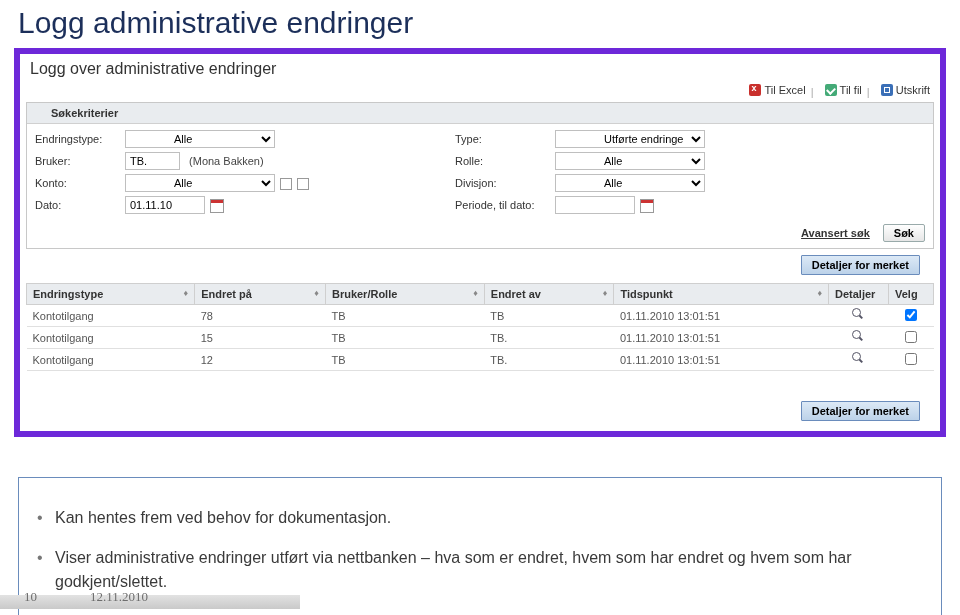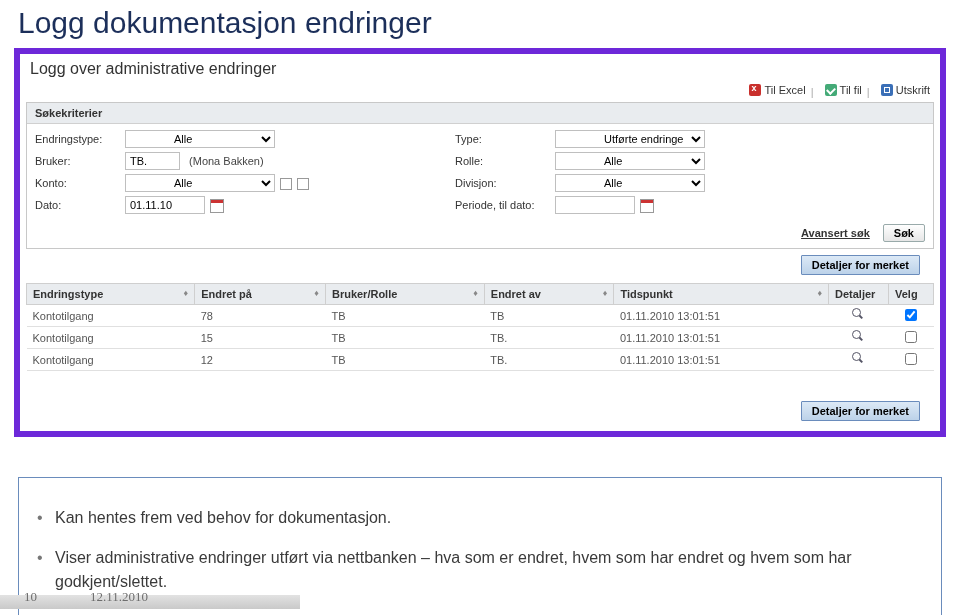--- a/index.html
+++ b/index.html
@@ -12,21 +12,21 @@
   .toolbar-sep { color: #aaa; margin: 0 2px; }
   .ico { width: 12px; height: 12px; display: inline-block; border-radius: 2px; }
   .ico-x { background: #c9302c; position: relative; }
   .ico-x::before { content: "x"; color: #fff; font-size: 9px; font-weight: bold; position: absolute; left: 2px; top: -1px; }
   .ico-f { background: #4a7; position: relative; }
   .ico-f::after { content: ""; position: absolute; left: 2px; top: 3px; width: 6px; height: 4px; border-left: 2px solid #fff; border-bottom: 2px solid #fff; transform: rotate(-45deg); }
   .ico-p { background: #3a6fb7; position: relative; }
   .ico-p::after { content: ""; position: absolute; left: 3px; top: 3px; width: 4px; height: 4px; border: 1px solid #fff; }
 
   .search-box { border: 1px solid #c8c8c8; margin: 0 6px 6px; background: #fff; }
-  .search-head { background: #e9ecef; border-bottom: 1px solid #d0d0d0; padding: 4px 8px; font-weight: bold; font-size: 11px; }
+  .search-head { background: #e9ecef; border-bottom: 1px solid #d0d0d0; padding: 4px 24px; font-weight: bold; font-size: 11px; }
   .search-grid { display: grid; grid-template-columns: 80px 320px 90px 320px; gap: 4px 10px; padding: 6px 8px; align-items: center; }
   .lbl { font-size: 11px; color: #333; }
   .inp { border: 1px solid #bfbfbf; height: 18px; font-size: 11px; padding: 1px 4px; background: #fff; }
   .sel { width: 150px; padding-left: 44px; }
   .txt-sm { width: 55px; }
   .txt-date { width: 80px; }
   .named { color: #444; margin-left: 6px; }
   .cal-ico { width: 14px; height: 14px; display: inline-block; vertical-align: middle; background: #fff; border: 1px solid #999; position: relative; margin-left: 2px; cursor: pointer; }
   .cal-ico::before { content: ""; position: absolute; top: 0; left: 0; right: 0; height: 3px; background: #c33; }
   .mini-ico { width: 12px; height: 12px; display: inline-block; border: 1px solid #999; margin-left: 2px; vertical-align: middle; cursor: pointer; background: #fff; }
@@ -51,21 +51,21 @@
   .notes-box li::before { content: "•"; position: absolute; left: 0; top: 0; color: #777; }
 
   .footer { position: absolute; bottom: 6px; left: 0; right: 0; height: 22px; }
   .footer-bar { position: absolute; left: 0; bottom: 0; width: 300px; height: 14px; background: linear-gradient(#e2e2e2,#c9c9c9); }
   .footer-num { position: absolute; left: 24px; bottom: 4px; font-size: 13px; color: #6e6e6e; font-family: Verdana; }
   .footer-date { position: absolute; left: 90px; bottom: 4px; font-size: 13px; color: #6e6e6e; font-family: Verdana; }
 </style>
 </head>
 <body>
 
-<div class="slide-title">Logg dokumentasjon endringer</div>
+<div class="slide-title">Logg administrative endringer</div>
 
 <div class="screenshot">
   <div class="panel-title">Logg over administrative endringer</div>
 
   <div class="toolbar-right">
     <span class="toolbar-item">
       <span class="ico ico-x"></span>
       <span>Til Excel</span>
     </span>
     <span class="toolbar-sep">|</span>

